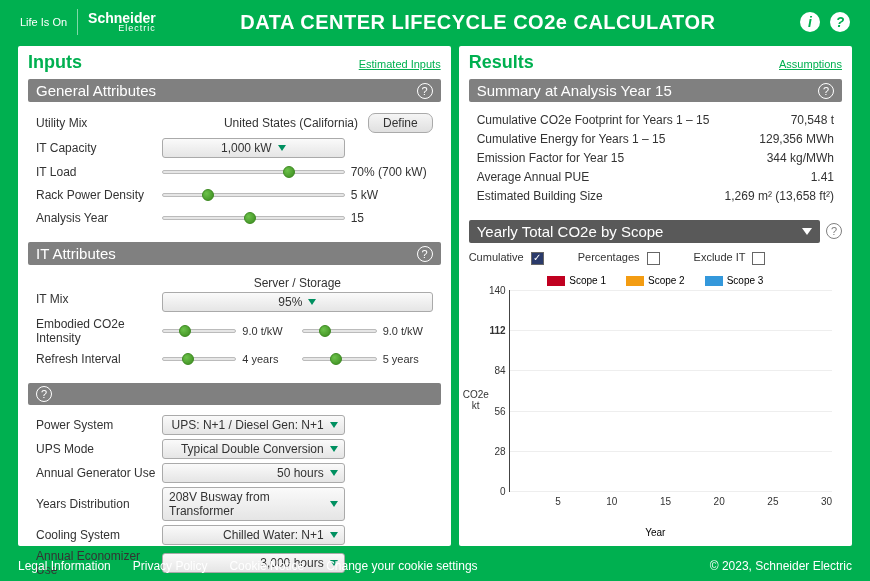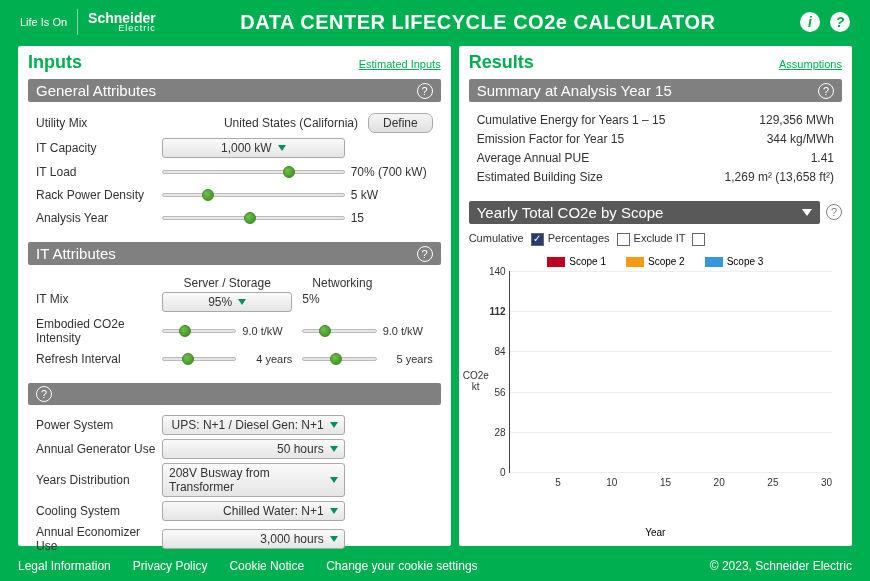--- a/index.html
+++ b/index.html
@@ -37,21 +37,21 @@
   .it-cols { display: flex; gap: 10px; }
   .it-col { flex: 1; }
   .it-col .collabel { text-align: center; font-size: 12px; color: #333; margin-bottom: 2px; }
   .it-col .collabel.net { text-align: left; padding-left: 10px;}
   .it-mix-row { display: flex; align-items: center; gap: 8px; }
   .it-mix-row .dropdown { flex: 1; justify-content: center; }
   .it-mix-row .pct { width: 50px; text-align: left; }
   .summary-row { display: flex; justify-content: space-between; margin: 5px 0; font-size: 12px; color: #333; }
   .chart-selector { display: flex; align-items: center; gap: 6px; margin-top: 2px; }
   .chart-selector .dd { flex: 1; }
-  .checkrow { display: flex; gap: 4px; margin: 8px 0 2px 0; font-size: 11px; color: #333; align-items: center; }
+  .checkrow { display: flex; gap: 34px; margin: 8px 0 2px 0; font-size: 11px; color: #333; align-items: center; }
   .checkrow .cb { width: 13px; height: 13px; border: 1px solid #666; background: white; display: inline-flex; align-items: center; justify-content: center; vertical-align: middle; margin-left: 4px; cursor: pointer; }
   .checkrow .cb.checked { background: #2a3a6a; }
   .checkrow .cb.checked::after { content: "✓"; color: white; font-size: 10px; line-height: 1; }
   .chart-area { position: relative; flex: 1; margin-top: 4px; }
   .legend { display: flex; justify-content: center; gap: 20px; font-size: 10px; margin: 4px 0; }
   .legend .sw { width: 18px; height: 10px; display: inline-block; vertical-align: middle; margin-right: 4px; }
   .chart-body { position: relative; height: 220px; display: flex; }
   .yaxis-label { writing-mode: horizontal-tb; font-size: 10px; color: #333; position: absolute; left: -6px; top: 50%; transform: translateY(-50%); text-align: center; line-height: 1.1; }
   .plot { flex: 1; position: relative; margin-left: 40px; margin-right: 10px; margin-bottom: 18px; border-left: 1px solid #444; border-bottom: 1px solid #444; }
   .grid-line { position: absolute; left: 0; right: 0; height: 1px; background: #eee; }
@@ -149,26 +149,20 @@
         <div class="it-cols" style="flex:1;">
           <div class="it-col">
             <div class="collabel">Server / Storage</div>
             <div class="it-mix-row">
               <div class="dropdown">
                   <span>95%</span>
                   <span class="arrow"></span>
                 </div>
             </div>
           </div>
-          <div class="it-col">
-            <div class="collabel net">Networking</div>
-            <div class="it-mix-row">
-                <span class="pct">5%</span>
-              </div>
-          </div>
         </div>
       </div>
       <div class="row">
         <span class="label">Embodied CO2e Intensity</span>
         <div class="it-cols" style="flex:1;">
           <div class="it-col" style="display:flex;align-items:center;gap:6px;">
             <div class="slider-track" style="flex:1">
                 <div class="slider-handle" style="left:30%"></div>
               </div>
             <span style="width:50px;font-size:11px">9.0 t/kW</span>
@@ -176,21 +170,21 @@
           <div class="it-col" style="display:flex;align-items:center;gap:6px;">
             <div class="slider-track" style="flex:1">
                 <div class="slider-handle" style="left:30%"></div>
               </div>
             <span style="width:50px;font-size:11px">9.0 t/kW</span>
           </div>
         </div>
       </div>
       <div class="row">
         <span class="label">Refresh Interval</span>
-        <div class="it-cols" style="flex:1;text-align:right;">
+        <div class="it-cols" style="flex:1;">
           <div class="it-col" style="display:flex;align-items:center;gap:6px;">
             <div class="slider-track" style="flex:1">
                 <div class="slider-handle" style="left:35%"></div>
               </div>
             <span style="width:50px;font-size:11px">4 years</span>
           </div>
           <div class="it-col" style="display:flex;align-items:center;gap:6px;">
             <div class="slider-track" style="flex:1">
                 <div class="slider-handle" style="left:45%"></div>
               </div>
@@ -201,20 +195,28 @@
     </div>
 
     <div class="section-bar">
       <span class="q">?</span>
     </div>
     <div class="section-body">
       <div class="row infra">
         <span class="label">Power System</span>
         <div class="dropdown full" style="flex:1">
             <span>UPS: N+1 / Diesel Gen: N+1</span>
+            <span class="arrow"></span>
+          </div>
+        <span class="val-right"></span>
+      </div>
+      <div class="row infra">
+        <span class="label">UPS Mode</span>
+        <div class="dropdown full" style="flex:1">
+            <span>Typical Double Conversion</span>
             <span class="arrow"></span>
           </div>
         <span class="val-right"></span>
       </div>
       <div class="row infra">
         <span class="label">Annual Generator Use</span>
         <div class="dropdown full" style="flex:1">
             <span>50 hours</span>
             <span class="arrow"></span>
           </div>
@@ -252,20 +254,24 @@
     <div class="panel-top">
       <span class="panel-title">Results</span>
       <span class="panel-link">Assumptions</span>
     </div>
 
     <div class="section-bar">
       <span>Summary at Analysis Year 15</span>
       <span class="q">?</span>
     </div>
     <div class="section-body" id="summary-rows">
+        <div class="summary-row">
+          <span>Cumulative CO2e Footprint for Years 1 – 15</span>
+          <span>70,548 t</span>
+        </div>
         <div class="summary-row">
           <span>Cumulative Energy for Years 1 – 15</span>
           <span>129,356 MWh</span>
         </div>
         <div class="summary-row">
           <span>Emission Factor for Year 15</span>
           <span>344 kg/MWh</span>
         </div>
         <div class="summary-row">
           <span>Average Annual PUE</span>

